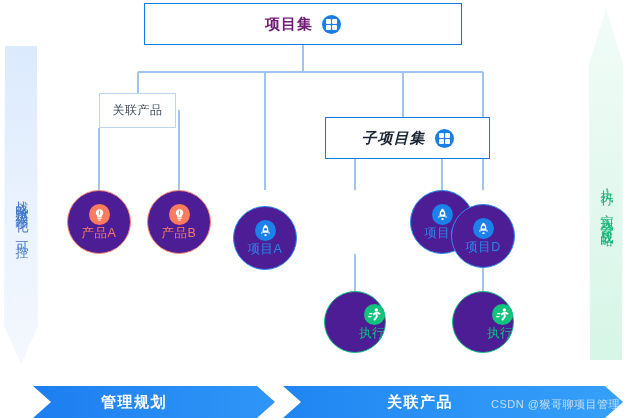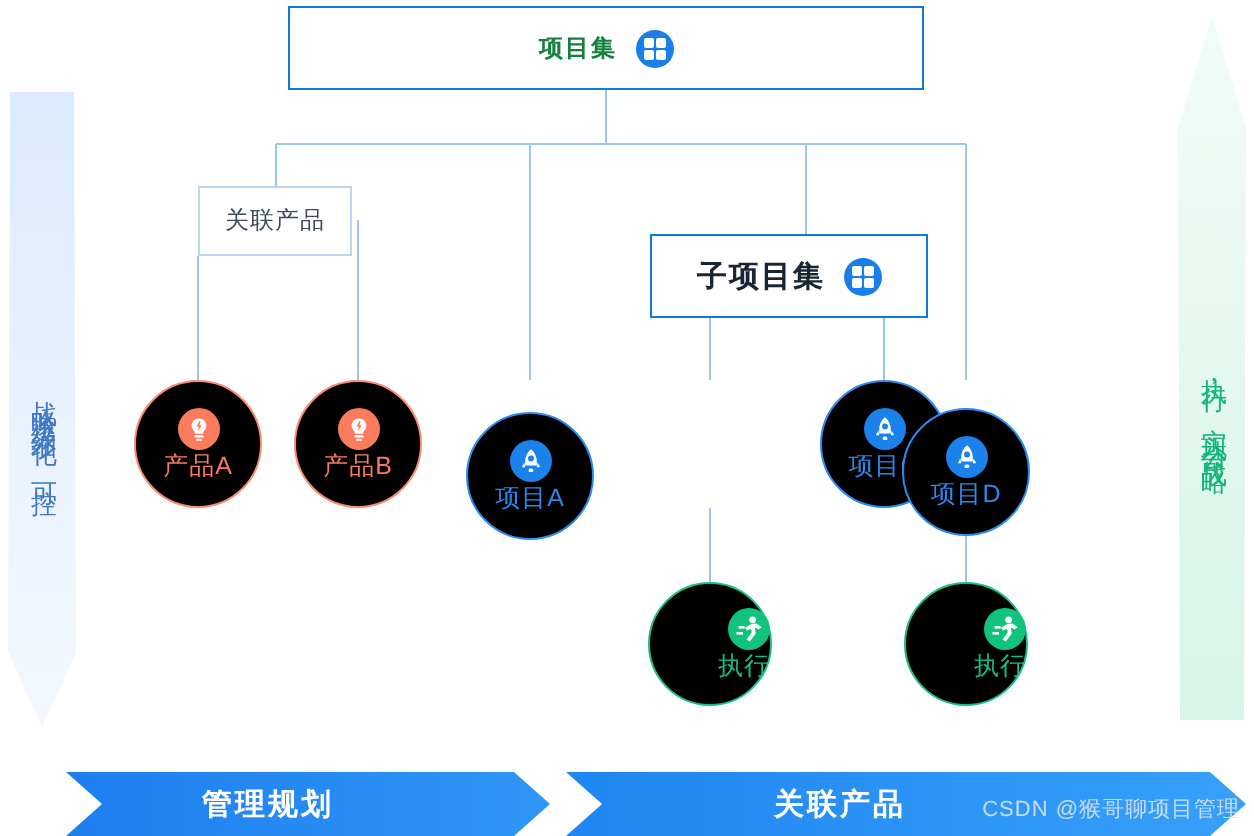--- a/index.html
+++ b/index.html
@@ -47,24 +47,25 @@
     position:absolute;
     box-sizing:border-box;
     background:#fff;
     display:flex;align-items:center;justify-content:center;
     gap:9px;
   }
   #box-program{
     left:144px;top:3px;width:318px;height:42px;
     border:1.5px solid #1078e4;
   }
-  #box-program .box-label{font-size:12px;font-weight:bold;color:#15803d;letter-spacing:1px;}
+  #box-program .box-label{font-size:15px;font-weight:bold;color:#701a75;letter-spacing:1px;}
   #box-subprogram{
-    left:325px;top:117px;width:139px;height:42px;
+    left:325px;top:117px;width:165px;height:42px;
     border:1.5px solid #1078e4;
+    font-style:italic;
   }
   #box-subprogram .box-label{font-size:15px;font-weight:bold;color:#1a2533;letter-spacing:1px;}
 
   .grid-icon{
     width:19px;height:19px;border-radius:50%;
     background:#1a7ee8;position:relative;flex:none;
   }
   .grid-icon i{
     position:absolute;width:5px;height:5px;background:#fff;border-radius:1px;
   }
@@ -75,21 +76,21 @@
 
   #box-related{
     left:99px;top:93px;width:77px;height:35px;
     border:1px solid #bcd6f2;
   }
   #box-related .box-label{font-size:12px;color:#3d4a5c;letter-spacing:.5px;}
 
   
   .node{
     position:absolute;width:64px;height:64px;border-radius:50%;
-    box-sizing:border-box;background:#000000;
+    box-sizing:border-box;background:#4c1d95;
     display:flex;flex-direction:column;align-items:center;justify-content:center;
     gap:2px;
   }
   .node .node-label{font-size:12.5px;letter-spacing:.5px;line-height:1;}
   .node-icon{width:21px;height:21px;border-radius:50%;position:relative;flex:none;}
   .node-icon svg{position:absolute;left:0;top:0;}
 
   .node.product{border:1.5px solid #fa8a72;}
   .node.product .node-label{color:#fa7a5e;}
   .node.product .node-icon{background:#fb7b5e;}

